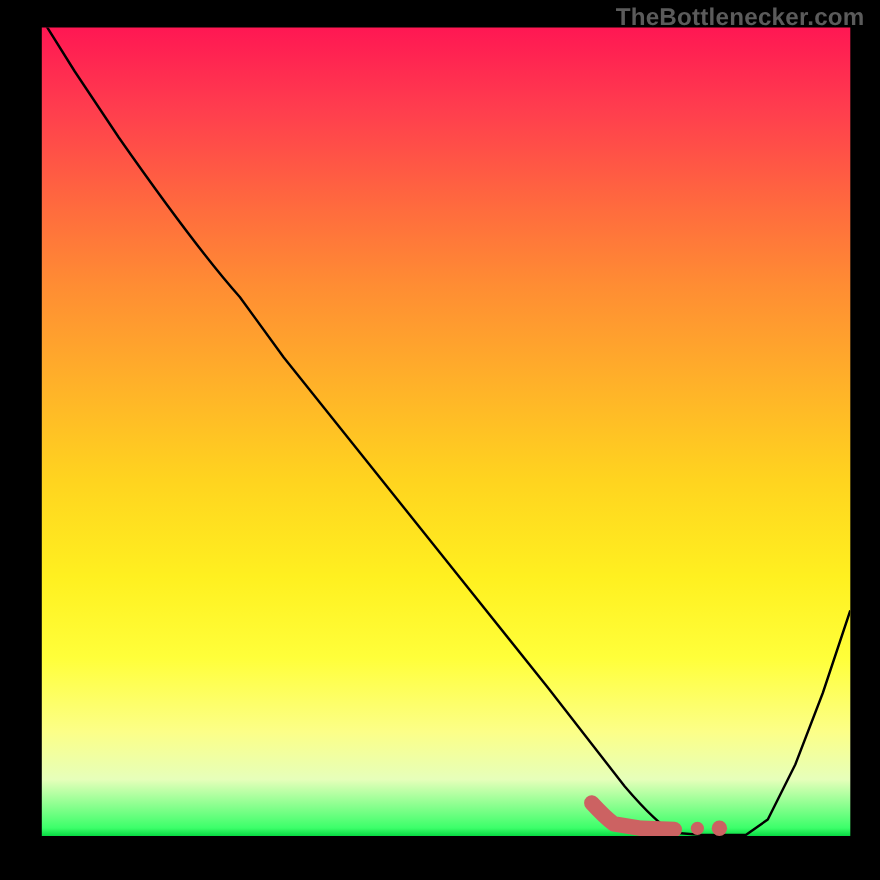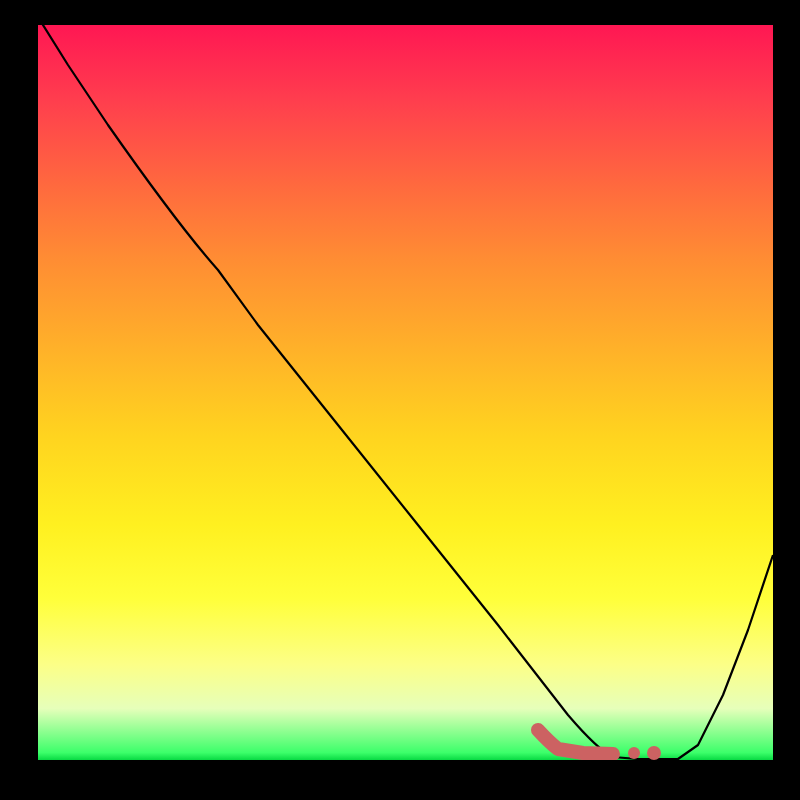--- a/index.html
+++ b/index.html
@@ -78,20 +78,21 @@
   }
   svg.bump circle {
     fill: #cc6262;
   }
 </style>
 </head>
 <body>
 
 <div class="chart-frame">
 
+  <div class="watermark">TheBottlenecker.com</div>
 
   <div class="plot-area">
 
     <svg class="curve" viewBox="0 0 735 735" preserveAspectRatio="none">
       <path d="M 0 -8
            L 30 40
            L 70 100
            Q 140 200 180 245
            L 220 300
            L 300 400

